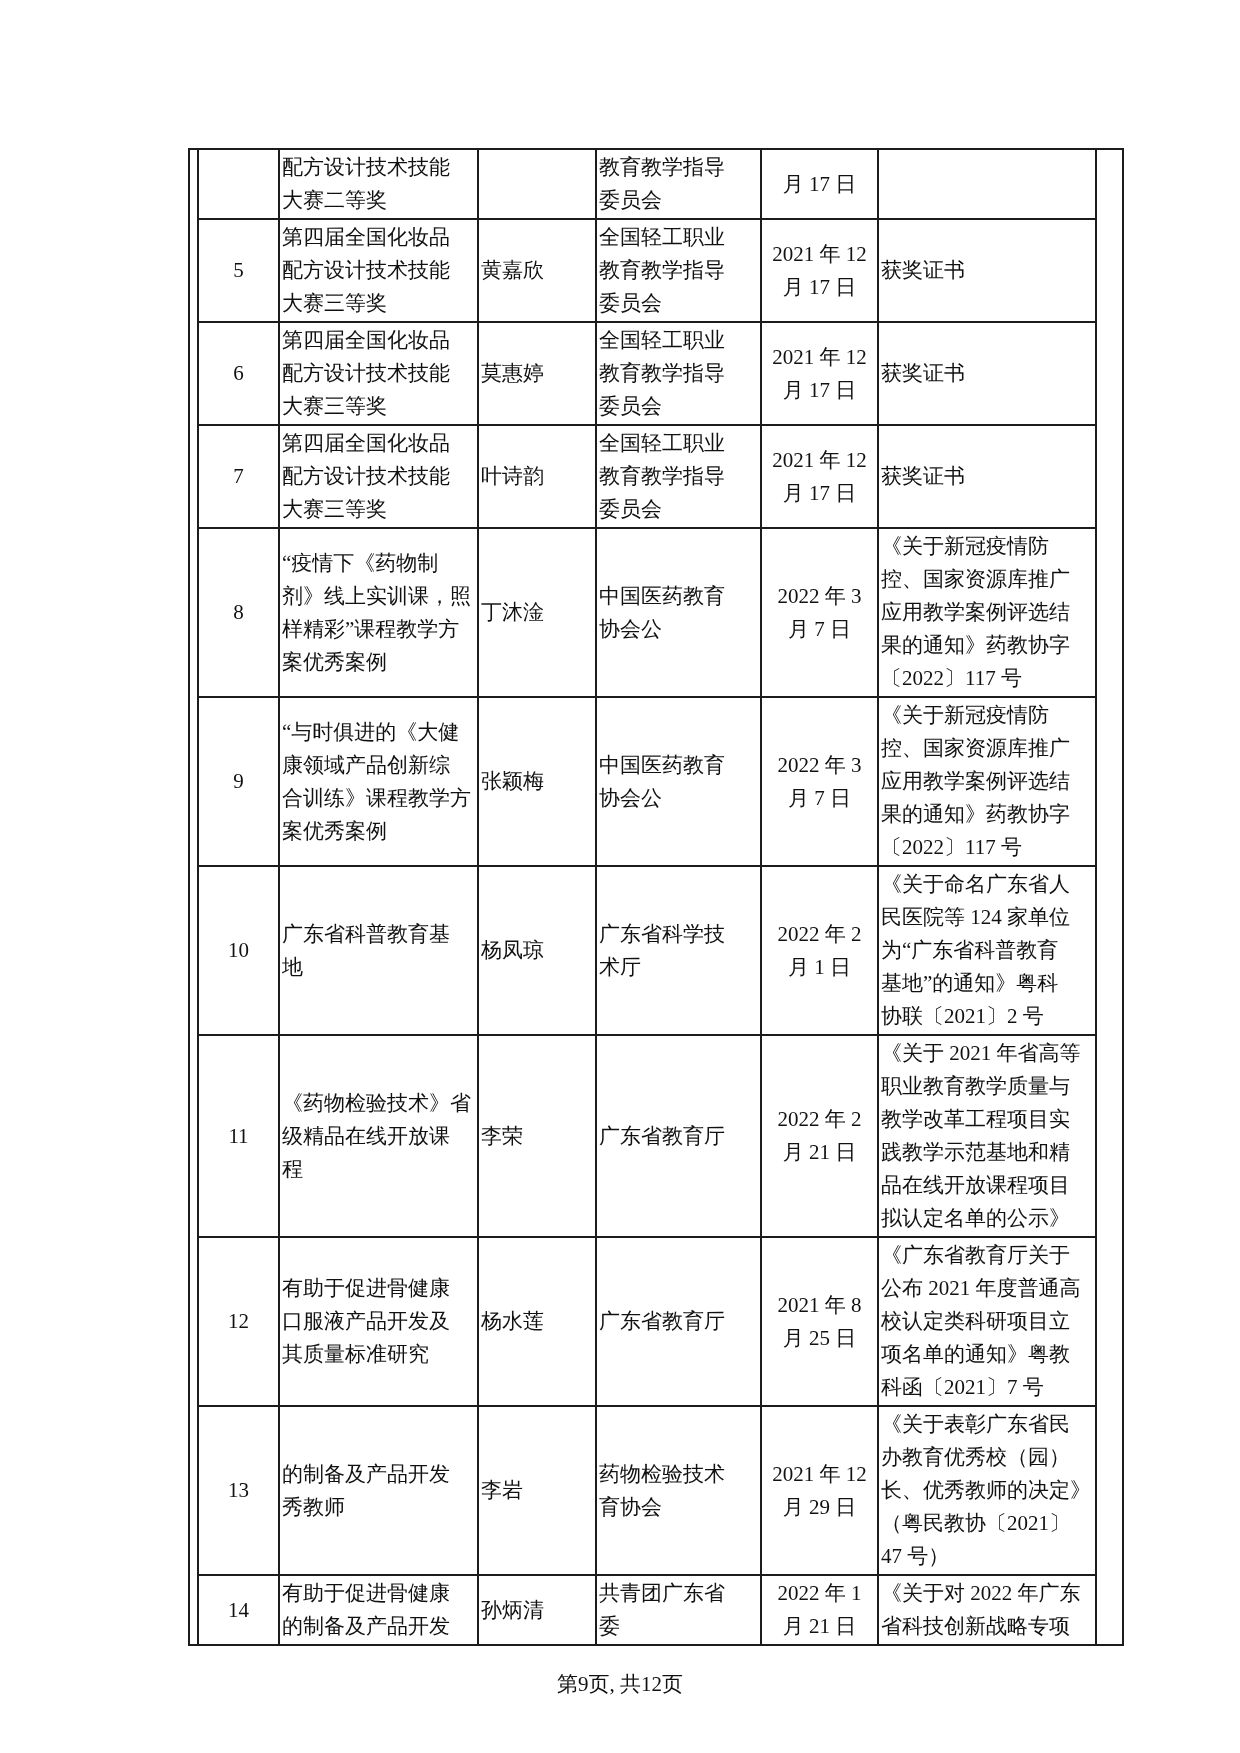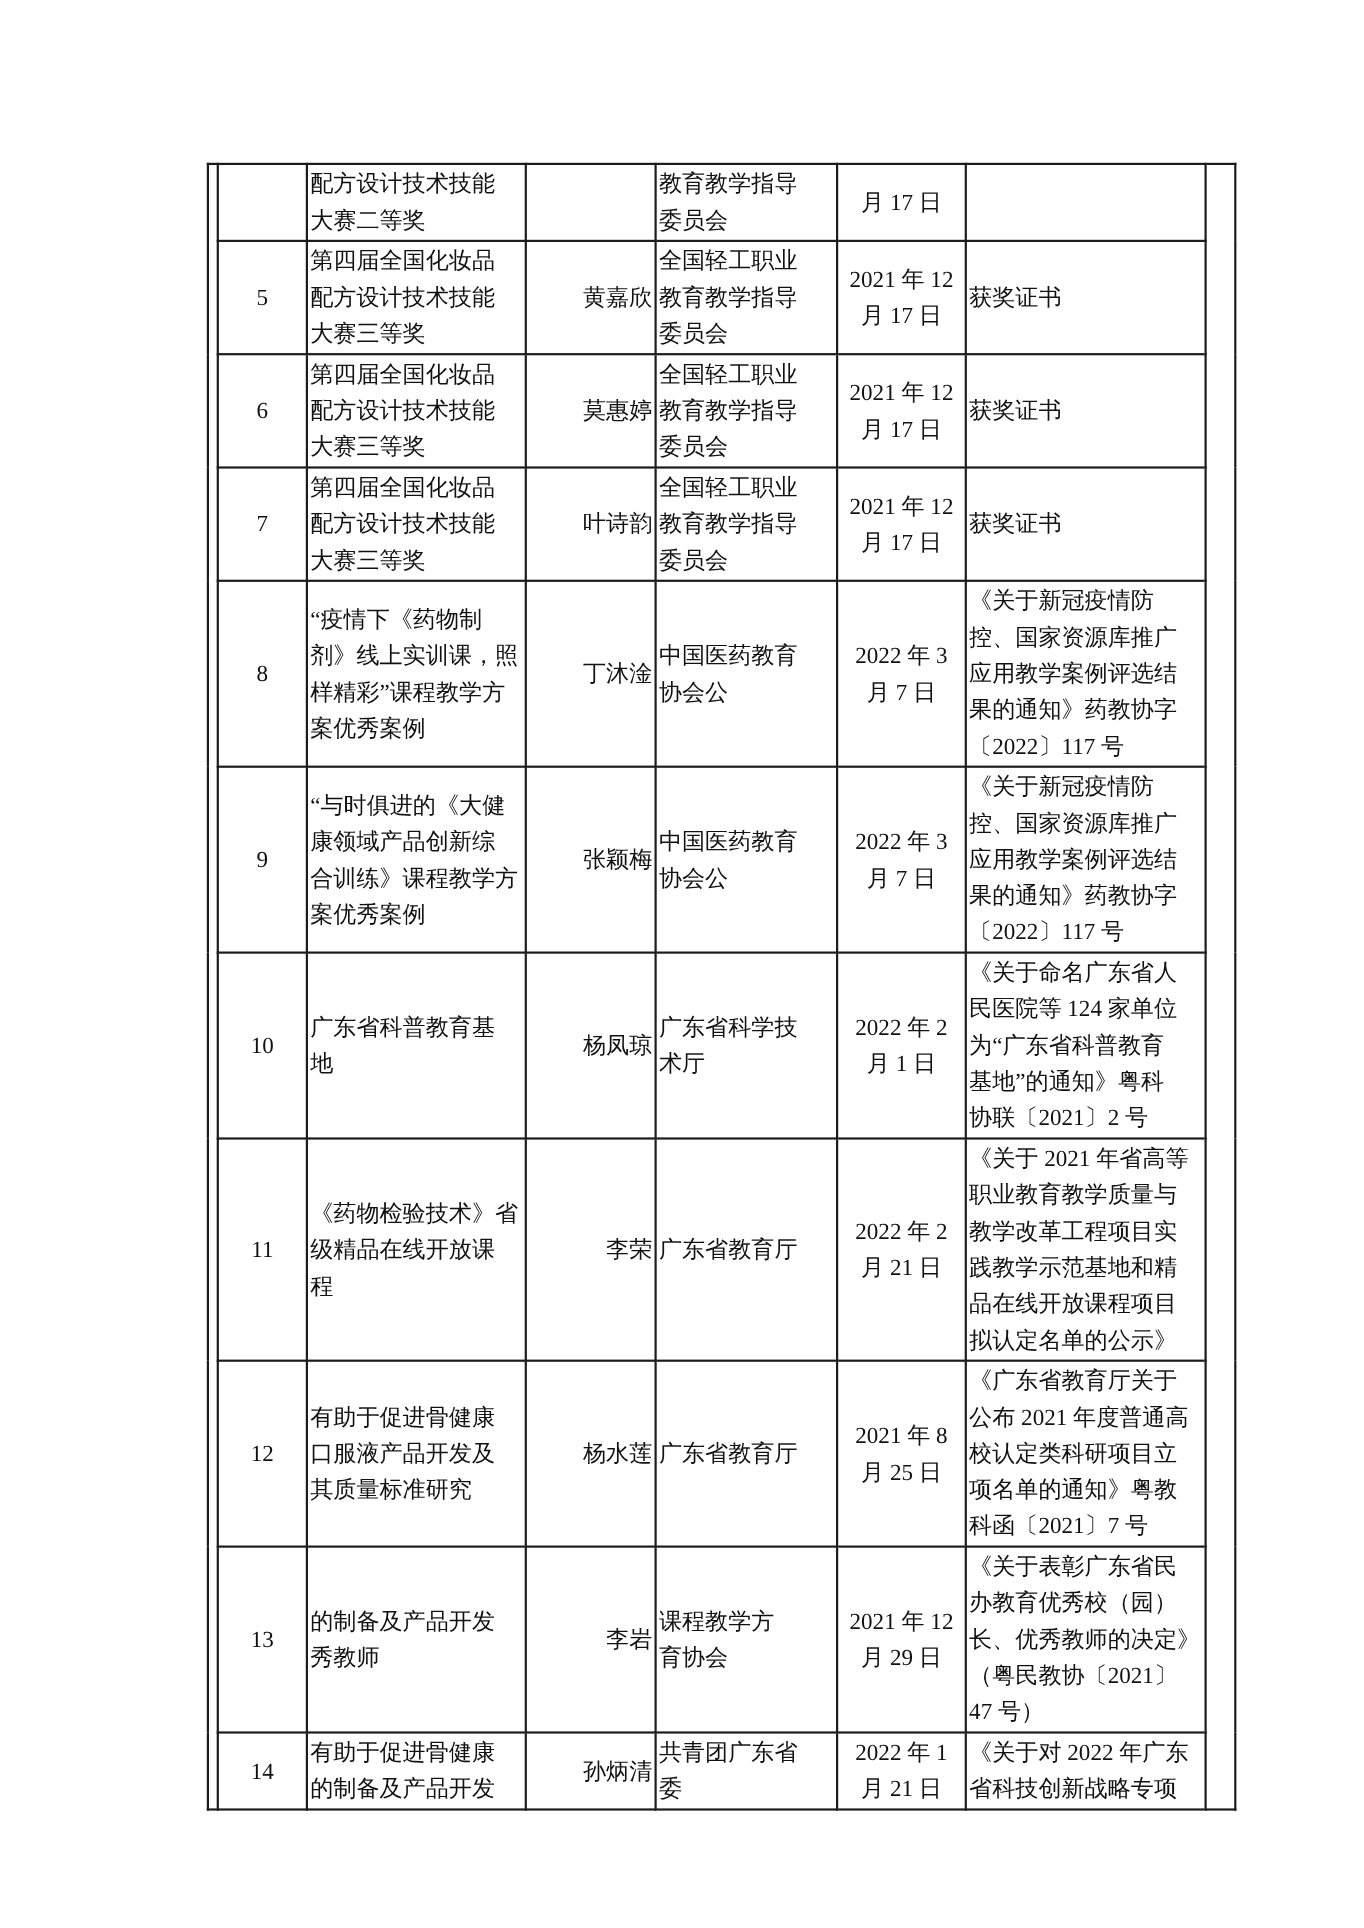--- a/index.html
+++ b/index.html
@@ -29,21 +29,21 @@
     font-size: 21px;
     line-height: 33px;
     vertical-align: middle;
     white-space: pre-line;
     overflow: hidden;
     padding: 1px 2px;
   }
   td.edge-col { padding: 0; }
   td.col-no   { text-align: center; }
   td.col-award{ padding: 1px 6px 1px 12px; }
-  td.col-name { text-align: right; }
+  td.col-name { text-align: left; }
   td.col-org  { padding: 1px 4px 1px 12px; margin-top: 35px; }
   td.col-date { text-align: center; }
   td.col-cert { padding: 1px 4px 1px 10px; border-radius: 12px; }
   .footer {
     position: absolute;
     left: 0;
     top: 1668px;
     width: 1240px;
     text-align: center;
     font-size: 21px;
@@ -196,21 +196,21 @@
 公布 2021 年度普通高
 校认定类科研项目立
 项名单的通知》粤教
 科函〔2021〕7 号</td>
         </tr>
         <tr style="height: 163px;">
           <td class="col-no">13</td>
           <td class="col-award">的制备及产品开发
 秀教师</td>
           <td class="col-name">李岩</td>
-          <td class="col-org">课程教学方
+          <td class="col-org">药物检验技术
 育协会</td>
           <td class="col-date">2021 年 12
 月 29 日</td>
           <td class="col-cert">《关于表彰广东省民
 办教育优秀校（园）
 长、优秀教师的决定》
 （粤民教协〔2021〕
 47 号）</td>
         </tr>
         <tr style="height: 67px; font-family: Liberation Serif, serif;">
@@ -221,14 +221,15 @@
           <td class="col-org">共青团广东省
 委</td>
           <td class="col-date">2022 年 1
 月 21 日</td>
           <td class="col-cert">《关于对 2022 年广东
 省科技创新战略专项</td>
         </tr>
       </tbody>
   </table>
 
+  <div class="footer">第9页, 共12页</div>
 
 </div>
 
 </body></html>

